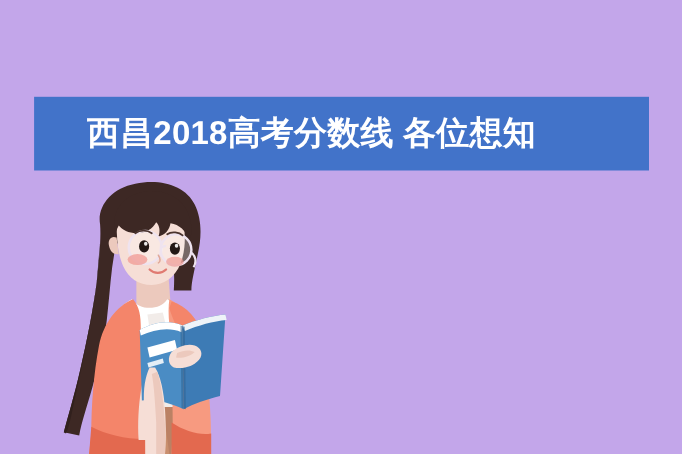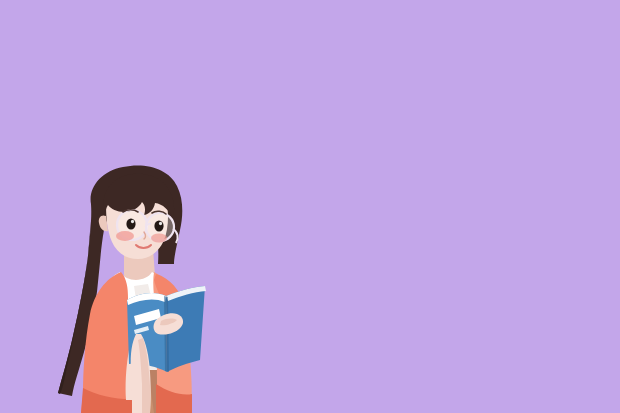--- a/index.html
+++ b/index.html
@@ -51,20 +51,23 @@
     display: block;
     width: 100%;
     height: 100%;
   }
 </style>
 </head>
 <body>
 
 <div id="banner">
 
+  <div id="title-bar">
+    <div id="title-text">西昌2018高考分数线 各位想知</div>
+  </div>
 
   <div id="illustration">
     <svg viewBox="0 0 230 253" xmlns="http://www.w3.org/2000/svg" aria-hidden="true">
 
       <path fill="#3d2824" d="M63 44
                C60 28 73 11 95 7
                C118 2 141 9 149 26
                C156 40 155 57 152 70
                C149 85 146 96 146 104
                L130 104

